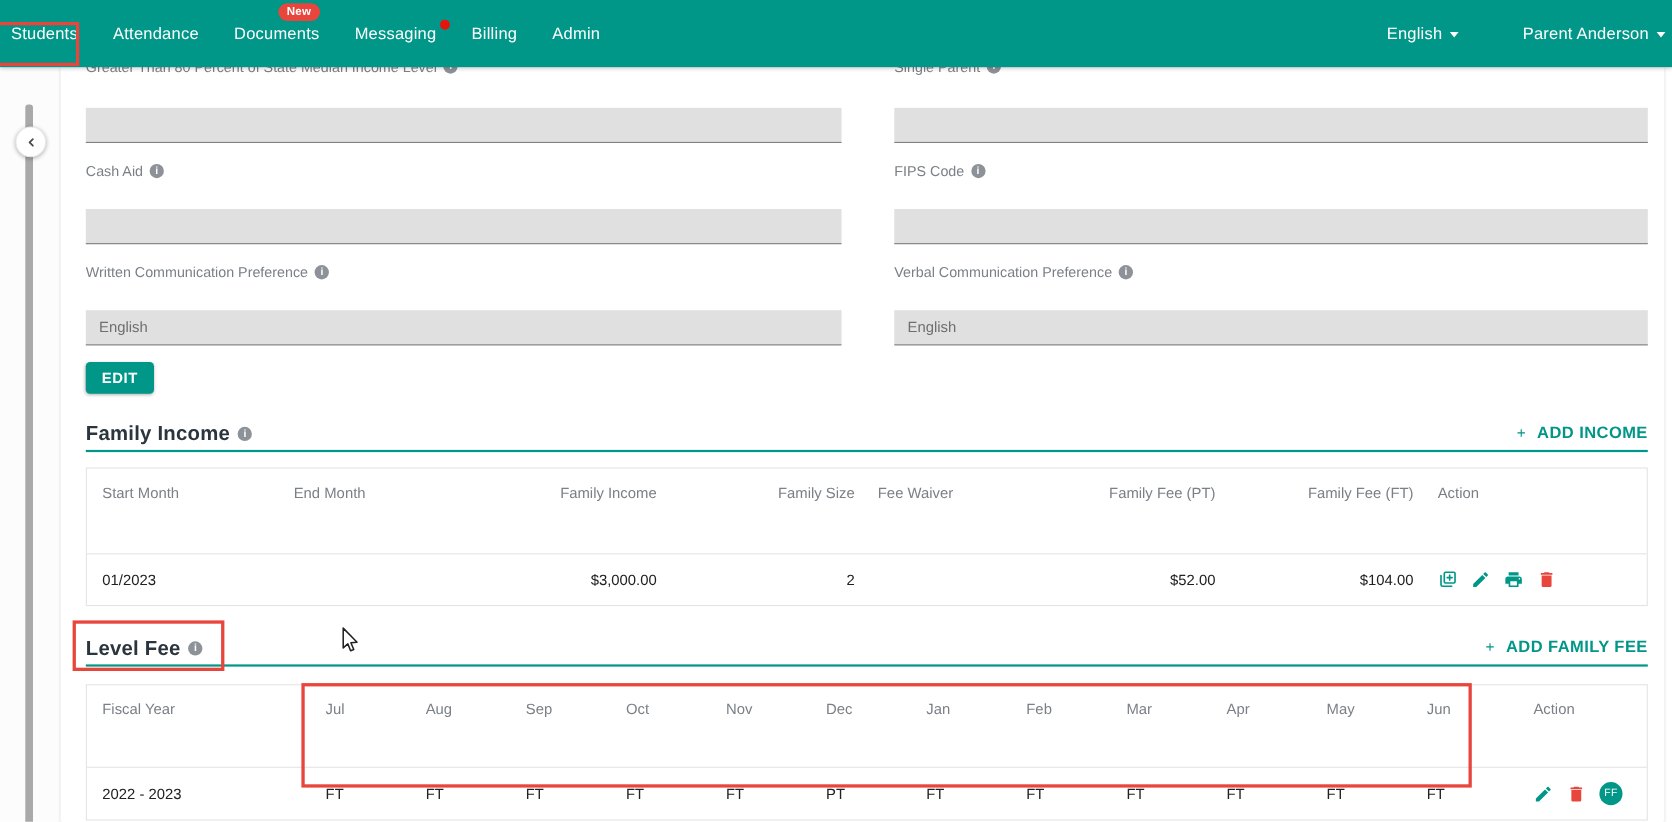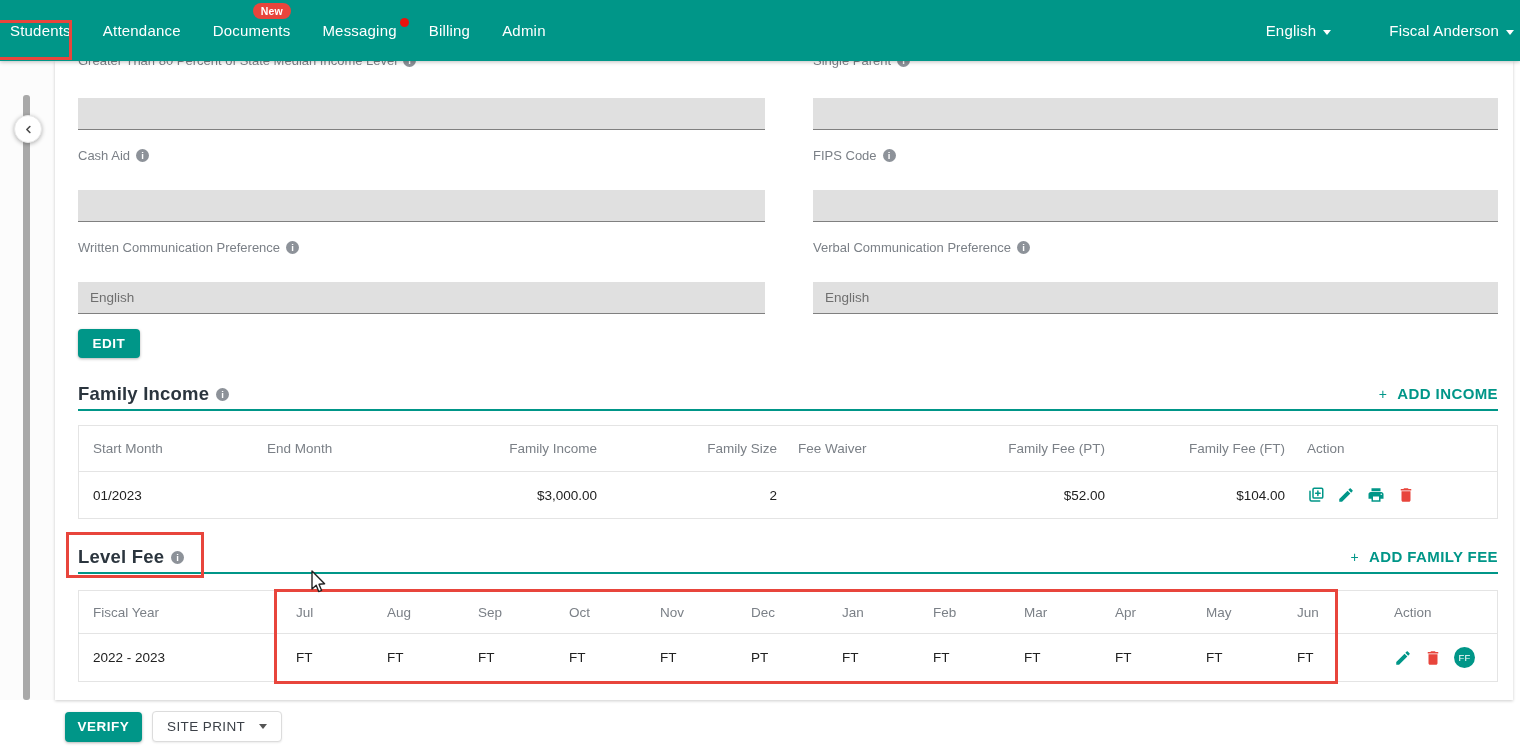--- a/index.html
+++ b/index.html
@@ -69,21 +69,21 @@
   .divider { height:2px; background:#009688; margin-top:4px; }
 
   
   .tbl { position:relative; border:1px solid #e4e4e4; margin-top:14px; background:#fff; }
   .tbl.fee { margin-top:16px; }
   .trow { display:grid; align-items:center; padding:0 14px; }
   .tbl.income .trow { grid-template-columns:174px 230px 100px 180px 210px 118px 180px 1fr; }
   .tbl.fee .trow { grid-template-columns:203px repeat(12, 91px) 1fr; }
   .thead { height:45px; color:#7b8087; font-size:13.5px; }
   .tbl.fee .thead { height:42px; }
-  .tdata { height:47px; color:#212121; font-size:13.5px; border-top:1px solid #e4e4e4; }
+  .tdata { height:47px; color:#212121; font-size:13.5px; border-top:1px solid #e4e4e4;margin-top:32px; }
   .tbl.fee .tdata { height:48px; }
   .c.r { text-align:right; }
   .c.pad21 { padding-left:21px; }
   .c.pad22 { padding-left:22px; }
   .c.pad6 { padding-left:6px; }
   .actions { display:flex; align-items:center; gap:12px; }
   .icon-btn { background:none; border:none; padding:0; cursor:pointer; width:18px; height:18px;
               display:inline-flex; align-items:center; justify-content:center; }
   .icon-btn svg { width:18px; height:18px; }
   .teal-ic { color:#009688; }
@@ -132,21 +132,21 @@
     </div>
     <div class="nav-item">
       <span>Admin</span>
     </div>
   </div>
   <div class="nav-right">
     <div class="nav-item">
       <span>English</span><span class="caret"></span>
     </div>
     <div class="nav-item">
-      <span>Fiscal Anderson</span><span class="caret"></span>
+      <span>Parent Anderson</span><span class="caret"></span>
     </div>
   </div>
 </header>
 
 <div class="page">
   <aside class="left-gutter">
     <div class="gutter-scrollbar"></div>
     <button class="collapse-btn">
       <svg width="13" height="13" viewBox="0 0 24 24" fill="none" stroke="#4a4a4a" stroke-width="3" stroke-linecap="round" stroke-linejoin="round">
           <polyline points="14.5,6.5 9,12 14.5,17.5"></polyline>

